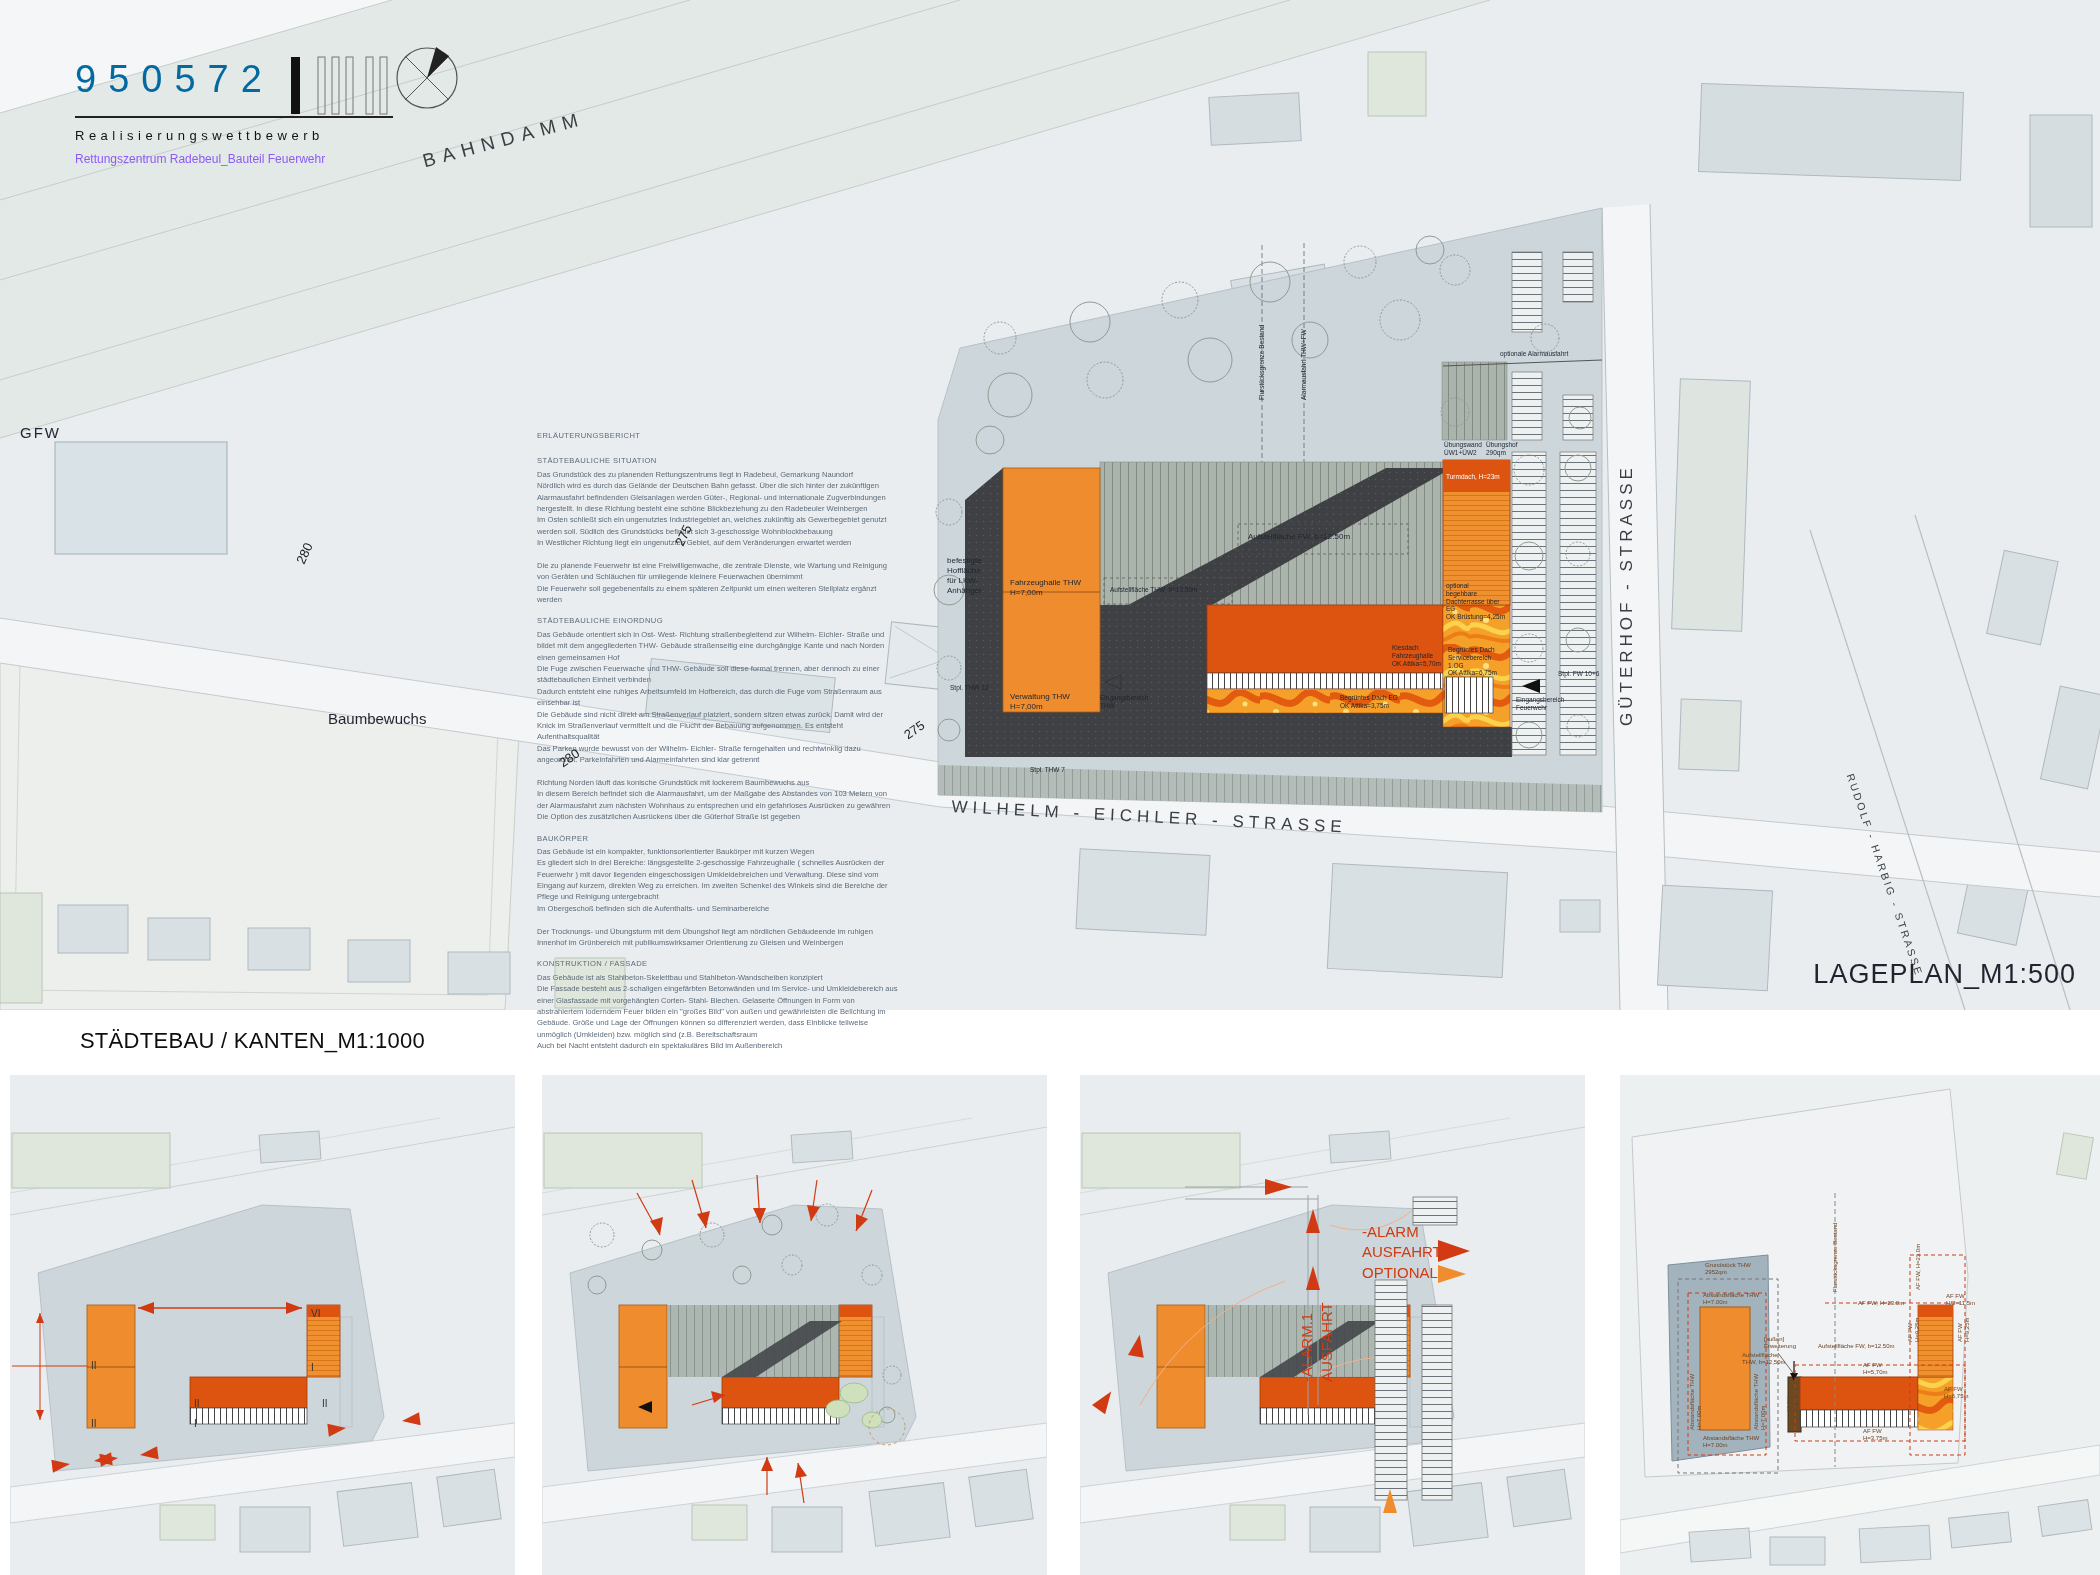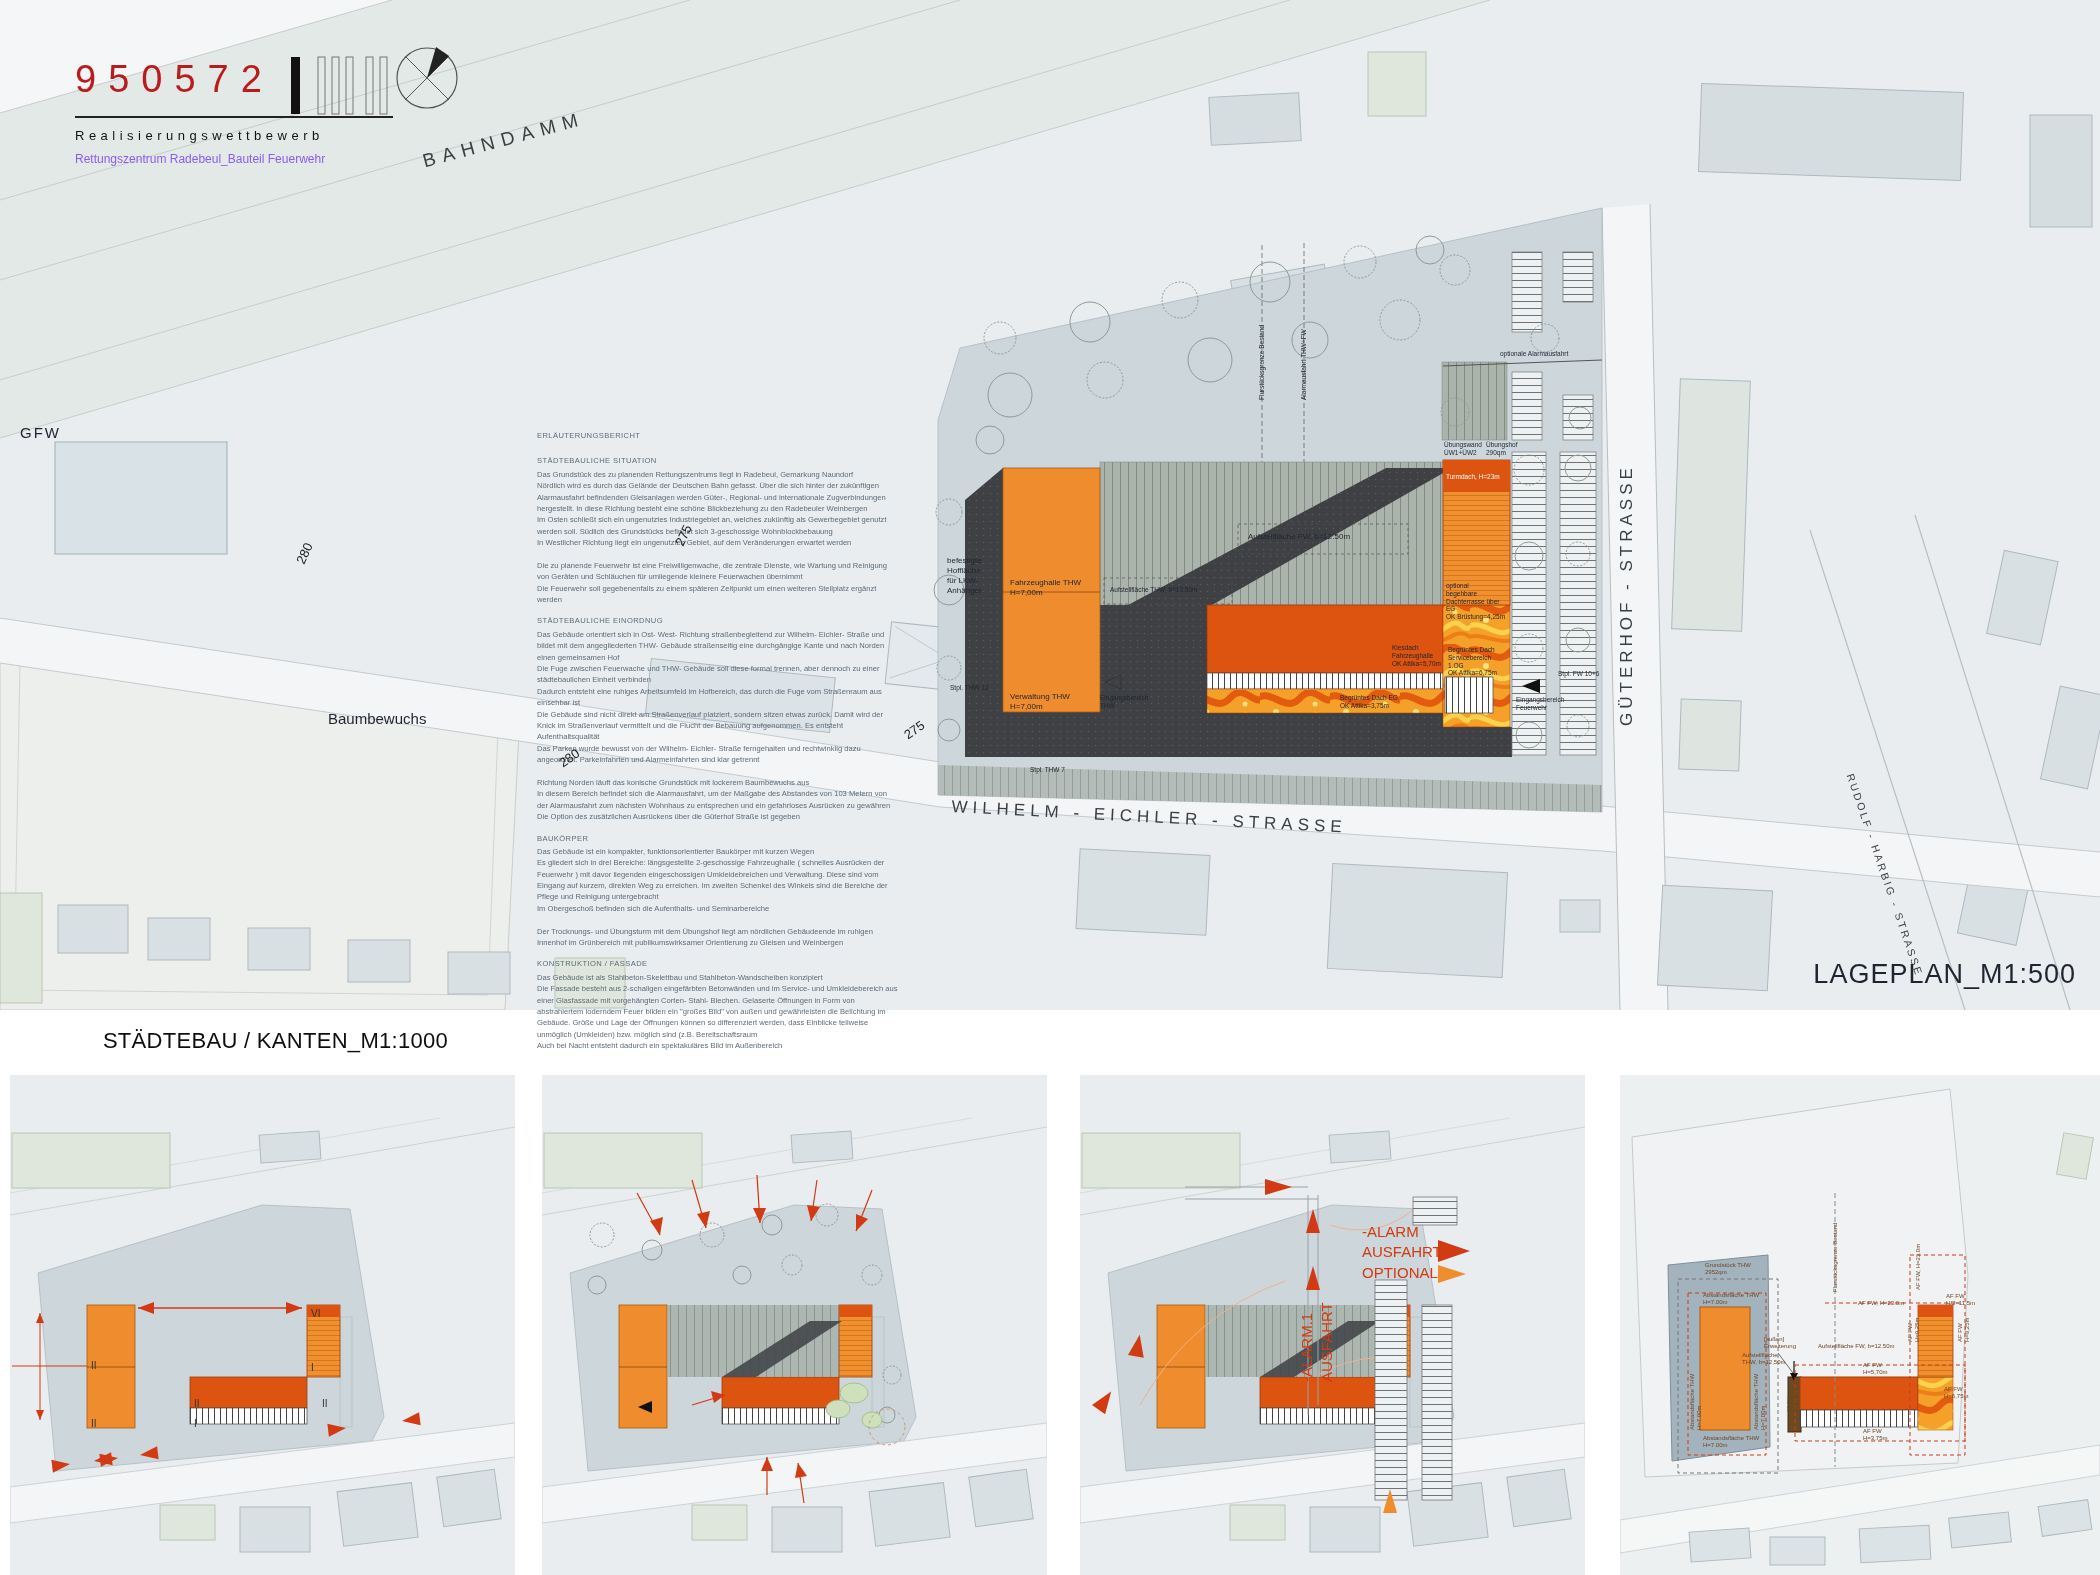--- a/index.html
+++ b/index.html
@@ -5,21 +5,21 @@
   html,body{margin:0;padding:0;background:#fff;}
   .board{position:relative;width:2100px;height:1575px;background:#fff;
          font-family:"Liberation Sans",sans-serif;overflow:hidden;}
   .top{position:absolute;left:0;top:0;width:2100px;height:1010px;background:#e9edef;}
   .main-svg,.panel-svg{position:absolute;display:block;}
   .lbl{position:absolute;color:#1f2430;line-height:1.25;white-space:pre-line;}
   .tiny{font-size:8px;}
   .micro{font-size:6.5px;line-height:1.2;}
   .street{font-size:17px;letter-spacing:5px;color:#3a3f45;}
   .rot{transform-origin:0 0;}
-  .hdr-num{position:absolute;left:75px;top:58px;font-size:38px;letter-spacing:12px;color:#b91c1c;}
+  .hdr-num{position:absolute;left:75px;top:58px;font-size:38px;letter-spacing:12px;color:#0369a1;}
   .hdr-rule{position:absolute;left:75px;top:116px;width:318px;height:1.5px;background:#222;}
   .hdr-l1{position:absolute;left:75px;top:128px;font-size:13px;letter-spacing:4.5px;color:#141414;}
   .hdr-l2{position:absolute;left:75px;top:152px;font-size:12px;color:#8b5cf6;text-align:center;}
   .report{position:absolute;left:537px;top:420px;width:362px;color:#5c6b7a;font-size:7.6px;line-height:1.5;}
   .report h4{margin:10px 0 2px 0;font-size:7.6px;font-weight:normal;letter-spacing:.4px;}
   .report .rtitle{margin-bottom:14px;}
   .report p{margin:0 0 8px 0;white-space:pre-line;}
   .ptitle{position:absolute;top:1028px;height:32px;font-size:22px;color:#0e0e0e;text-align:center;letter-spacing:.3px;}
   .mark{position:absolute;font-size:10px;color:#333;}
   .redlbl{position:absolute;color:#d13a12;font-size:15px;line-height:1.35;white-space:pre-line;}
@@ -329,21 +329,21 @@
     <div class="lbl micro" style="left:1448px;top:646px;width:60px">Begrüntes Dach
 Servicebereich 1.OG
 OK Attika=6,75m</div>
     <div class="lbl micro" style="left:1340px;top:694px">Begrüntes Dach EG
 OK Attika=3,75m</div>
     <div class="lbl micro" style="left:1500px;top:350px">optionale Alarmausfahrt</div>
     <div class="lbl micro rot" style="left:1258px;top:400px;transform:rotate(-90deg)">Flurstücksgrenze Bestand</div>
     <div class="lbl micro rot" style="left:1300px;top:400px;transform:rotate(-90deg)">Alarmausfahrt THW+FW</div>
   </div>
 
-  <div class="ptitle" style="left:23px;width:505px">STÄDTEBAU / KANTEN_M1:1000</div>
+  <div class="ptitle" style="left:0;width:505px">STÄDTEBAU / KANTEN_M1:1000</div>
 
   <svg class="panel-svg" style="left:10px;top:1075px" viewBox="0 0 505 500" width="505" height="500">
     <use href="#p-base"></use>
     <g stroke="#d13a12" stroke-width="1.3" fill="#d13a12">
       <path d="M128,233 H292" fill="none"></path>
       <path d="M128,233 l16,-6 v12 z" stroke="none"></path>
       <path d="M292,233 l-16,-6 v12 z" stroke="none"></path>
       <path d="M30,238 V345 M2,291 H77" fill="none" stroke-width="1"></path>
       <path d="M30,238 l-4,10 h8 z M30,345 l-4,-10 h8 z" stroke="none"></path>
       <path d="M60,389 l-18,-6.5 v13 z" stroke="none" transform="rotate(-7 60 389)"></path>

